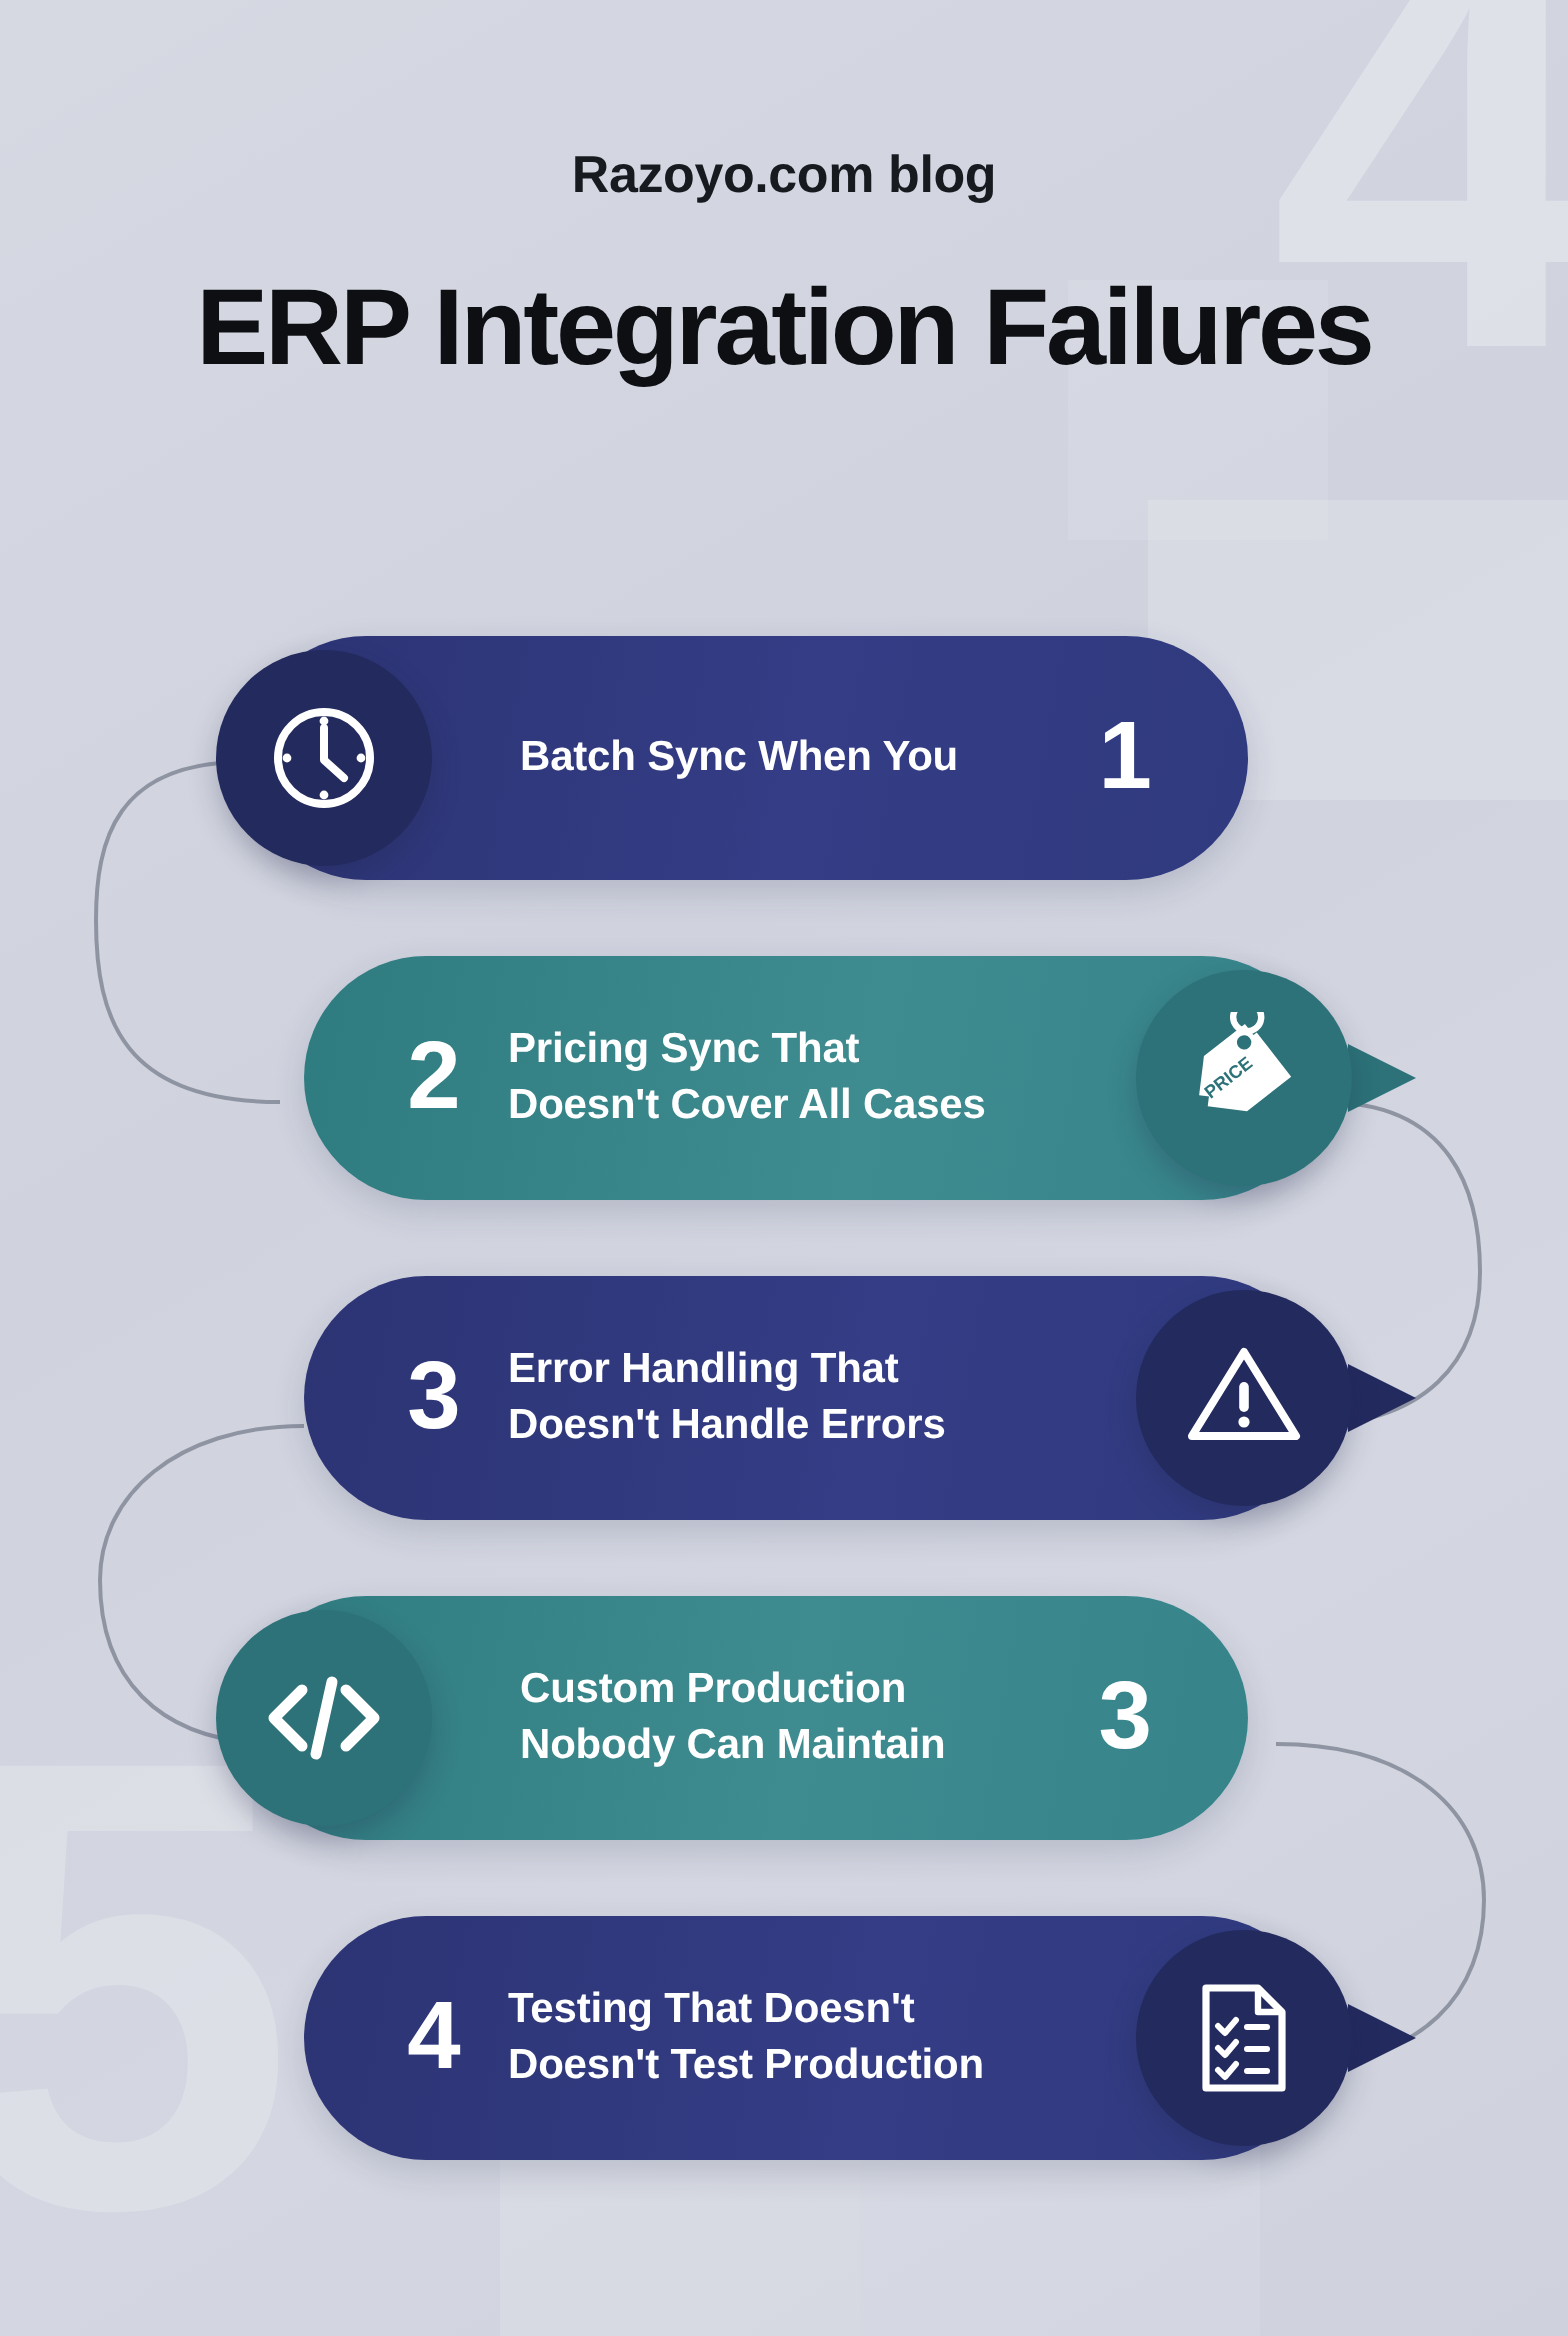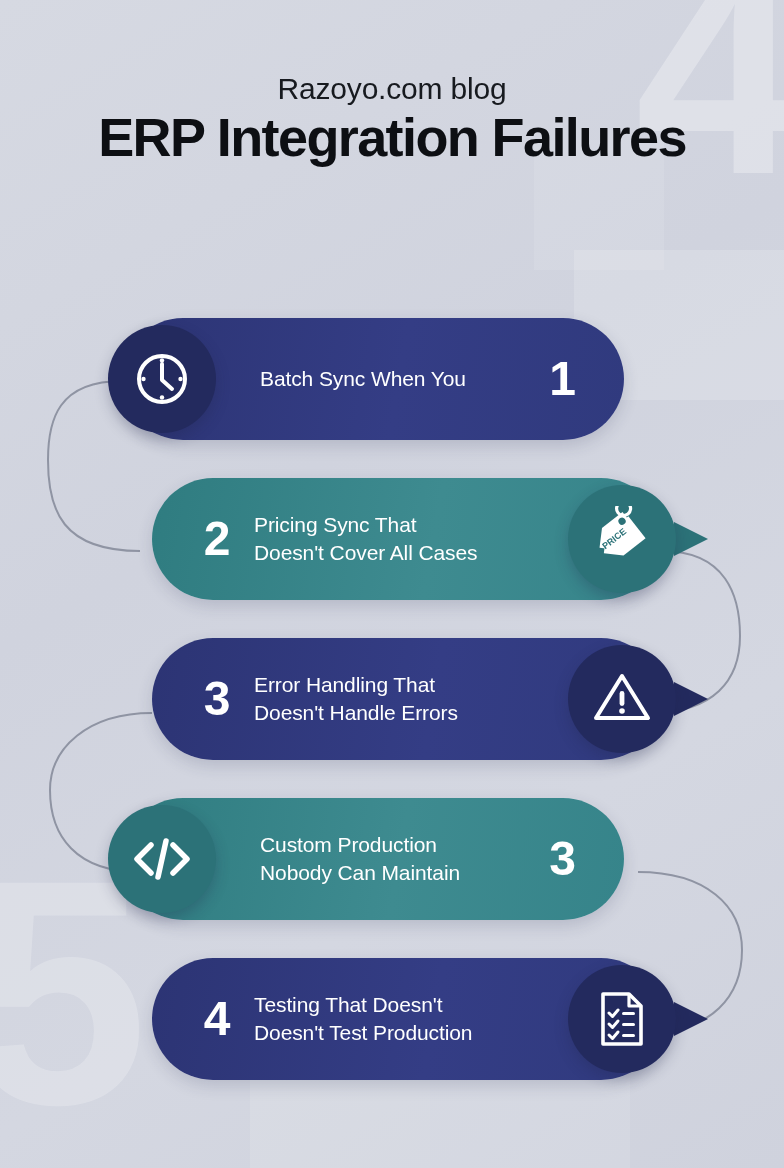--- a/index.html
+++ b/index.html
@@ -57,24 +57,25 @@
   
   .header {
     position: absolute;
     top: 0;
     left: 0;
     right: 0;
     text-align: center;
     padding-top: 72px;
   }
   .brand {
-    font-size: 30px;
-    font-weight: 400;
+    font-size: 26px;
+    font-weight: 700;
     color: #171a1f;
     letter-spacing: -0.2px;
+    margin-bottom: 30px;
   }
   .title {
     font-size: 54px;
     font-weight: 700;
     color: #0d0f13;
     letter-spacing: -1.6px;
     line-height: 1.16;
   }
   .title-line { display: block; }
 
@@ -132,21 +133,21 @@
     top: 44px;
     border-top: 17px solid transparent;
     border-bottom: 17px solid transparent;
   }
   .tail.right-navy { right: -46px; border-left: 34px solid #232a5e; }
   .tail.right-teal { right: -46px; border-left: 34px solid #2c7278; }
 
   .pill-text {
     color: #ffffff;
     font-size: 21px;
-    font-weight: 400;
+    font-weight: 700;
     line-height: 1.34;
     letter-spacing: -0.1px;
   }
   .pill-text span { display: block; }
   .num {
     color: #ffffff;
     font-size: 48px;
     font-weight: 700;
     line-height: 1;
   }

